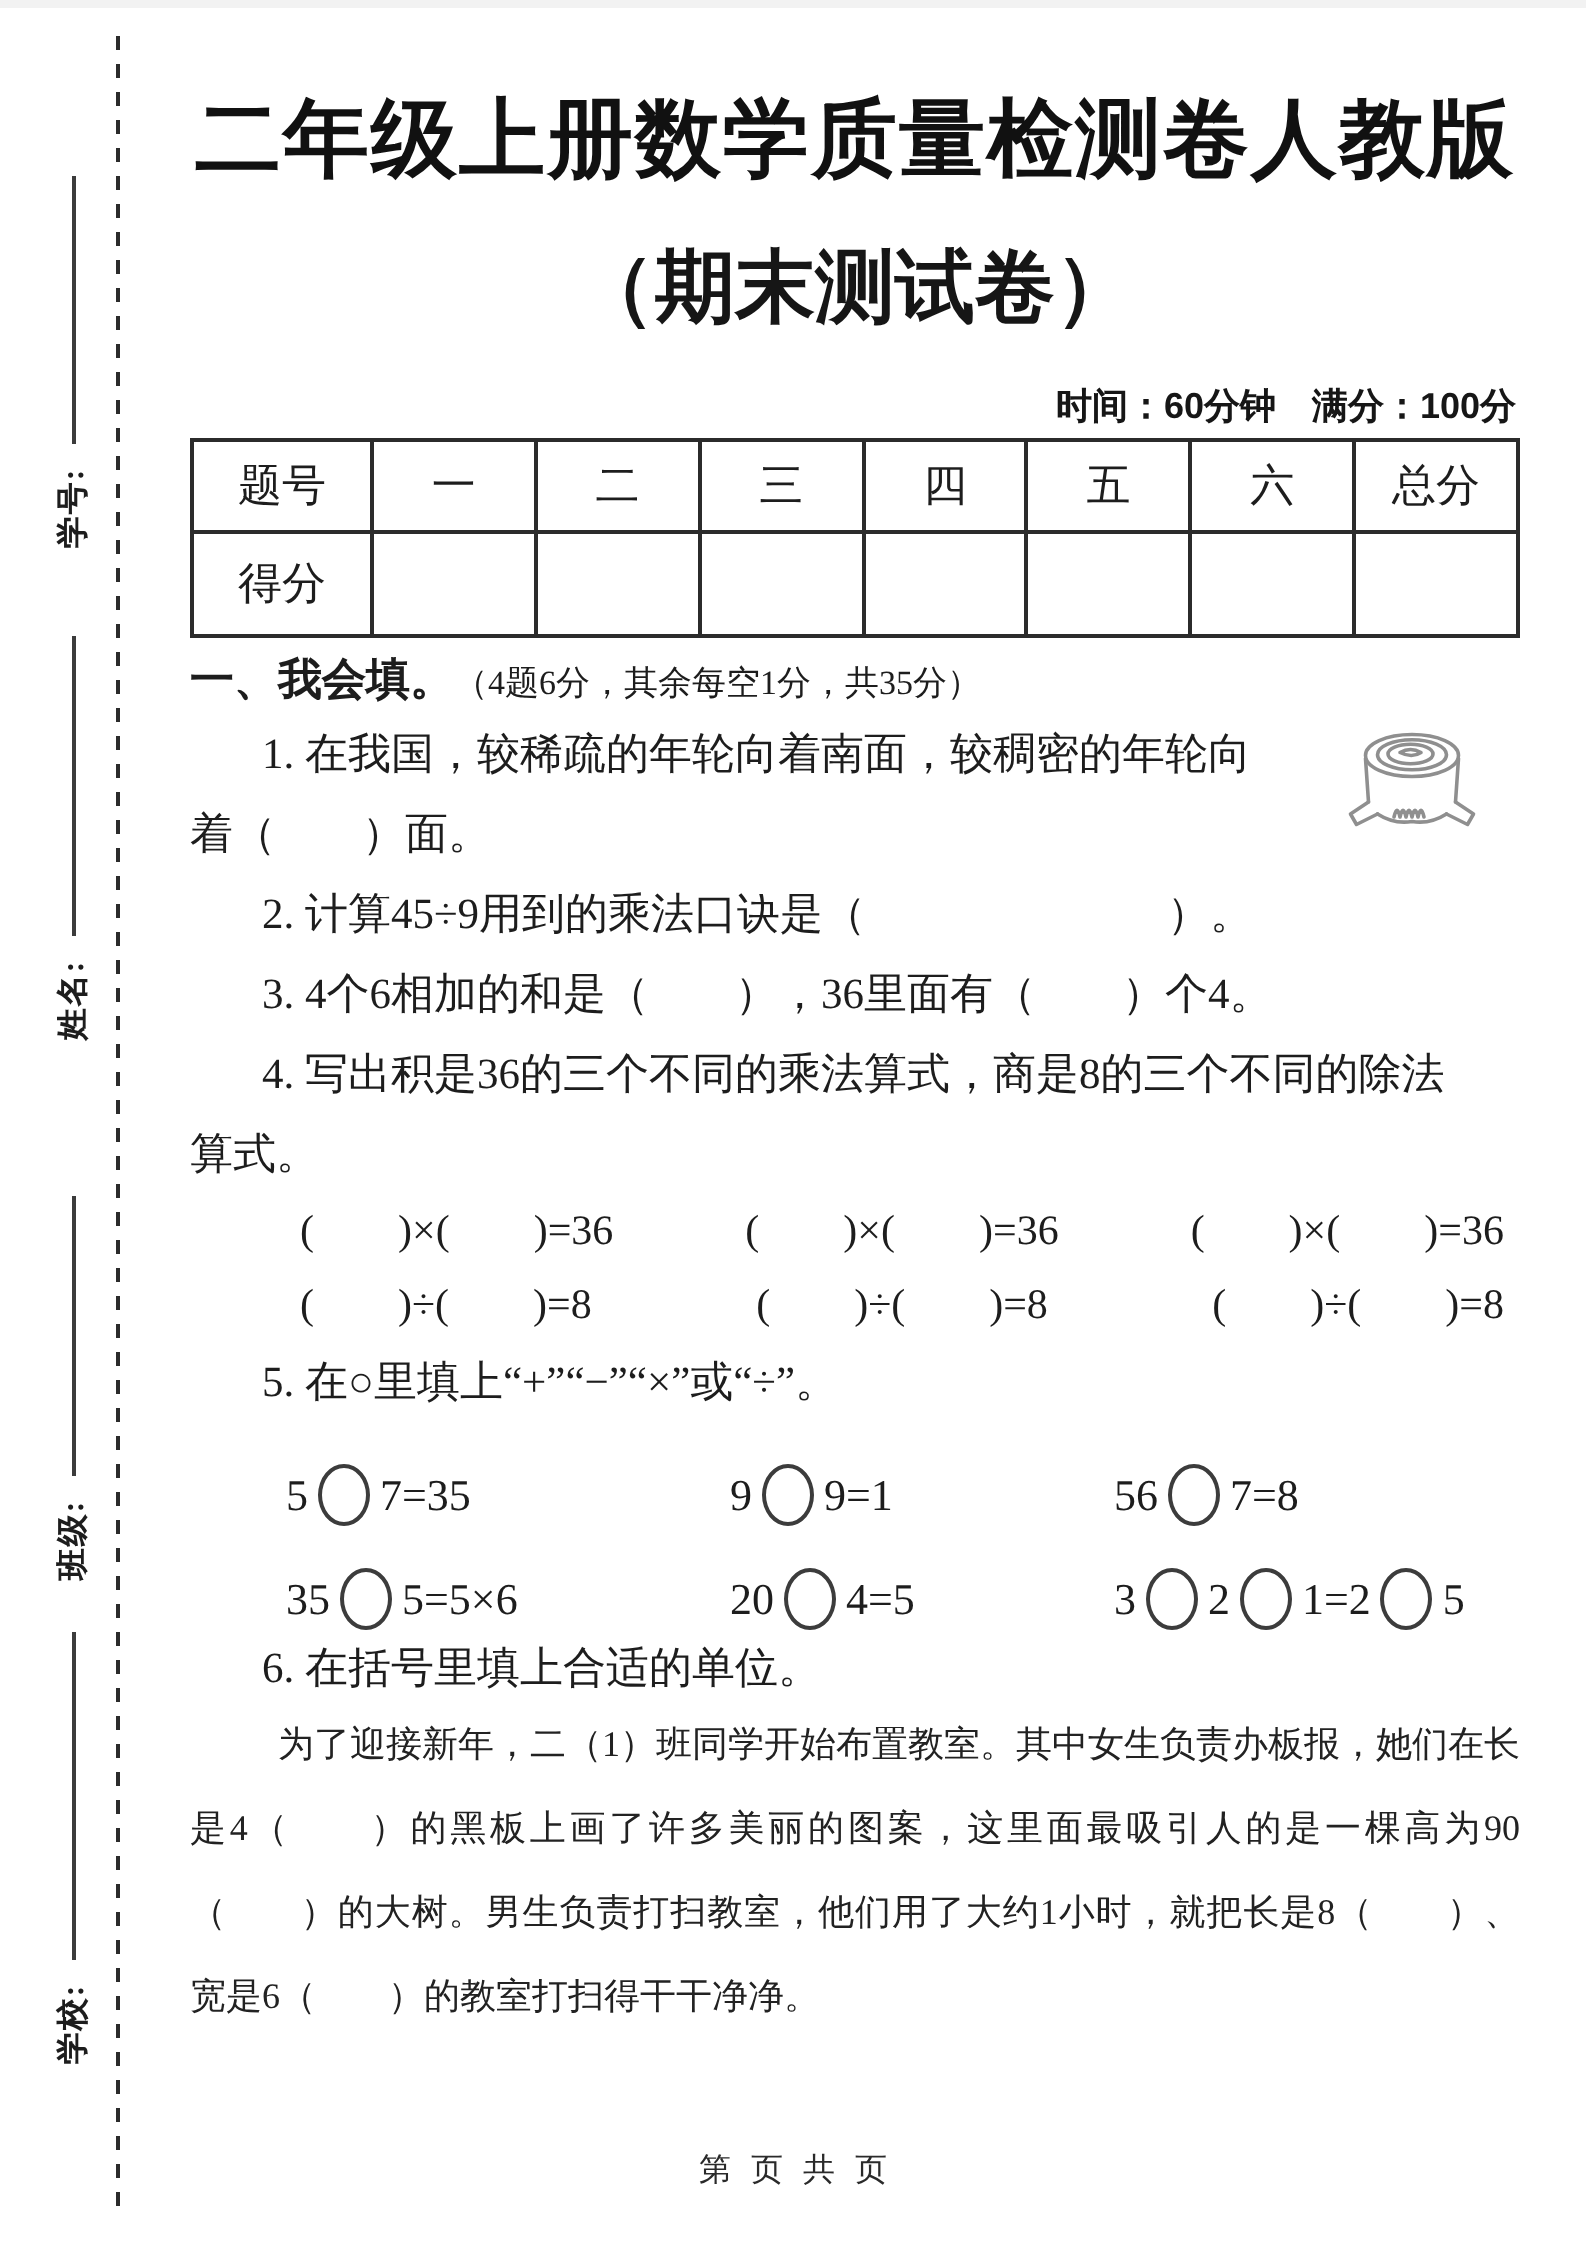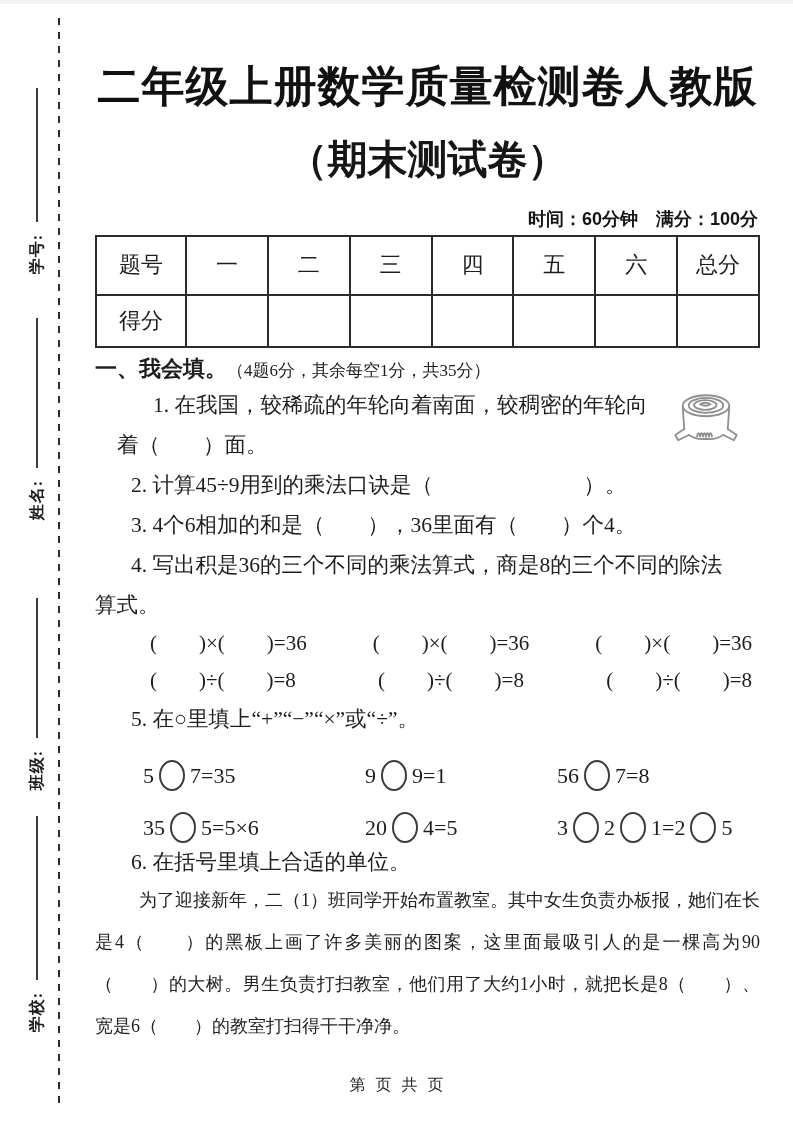--- a/index.html
+++ b/index.html
@@ -19,48 +19,48 @@
   .f2 { top:318px; } .f2 .field-line { height:150px; }
   .f3 { top:598px; } .f3 .field-line { height:140px; }
   .f4 { top:816px; } .f4 .field-line { height:164px; }
   .vlabel { position:relative; width:38px; height:64px; }
   .vlabel span {
     position:absolute; left:50%; top:50%;
     transform:translate(-50%,-50%) rotate(-90deg);
     white-space:nowrap; font-size:16px; font-weight:bold; letter-spacing:1px;
   }
   
-  .main { position:absolute; left:95px; top:16px; width:665px; }
+  .main { position:absolute; left:95px; top:0; width:665px; }
   .title {
     margin-top:44px; text-align:center; font-family:"Liberation Sans",sans-serif;
     font-weight:bold; font-size:43px; letter-spacing:1px; line-height:1.25; color:#111;
   }
   .subtitle {
     margin-top:18px; text-align:center; font-family:"Liberation Sans",sans-serif;
     font-weight:bold; font-size:40px; color:#161616;
   }
   .meta {
     margin-top:20px; text-align:right; font-family:"Liberation Sans",sans-serif;
     font-weight:bold; font-size:18px; color:#161616; padding-right:2px;
   }
   table.score-table { margin-top:4px; width:100%; border-collapse:collapse; table-layout:fixed; }
   table.score-table td {
     border:2px solid #2b2b2b; text-align:center; vertical-align:middle;
     font-size:22px; color:#1d1d1d;
   }
   table.score-table col.c0 { width:90px; }
-  tr.hdr td { height:59px; }
+  tr.hdr td { height:46px; }
   tr.scr td { height:52px; }
   
   .sec-heading { margin-top:7px; line-height:28px; }
   .sec-heading .hb { font-family:"Liberation Sans",sans-serif; font-weight:bold; font-size:22px; }
   .sec-heading .hr { font-size:17px; }
   .qline { font-size:21.5px; line-height:40px; }
   .indent { padding-left:36px; }
-  .q1 { position:relative;margin-left:22px; }
+  .q1 { position:relative; }
   .stump { position:absolute; right:16px; top:2px; }
   .eq-row {
     display:flex; justify-content:space-between; align-items:baseline;
     padding:0 8px 0 55px; line-height:37px; font-size:21px; white-space:nowrap;
   }
   .q5-row { display:flex; align-items:flex-end; height:52px; padding-left:48px; font-size:22px; white-space:nowrap; }
   .q5c1 { width:222px; } .q5c2 { width:192px; }
   .opc {
     display:inline-block; width:26px; height:31px; border:2px solid #3c3c3c;
     border-radius:50%; vertical-align:-8px; margin:0 5px; background:#fff;

